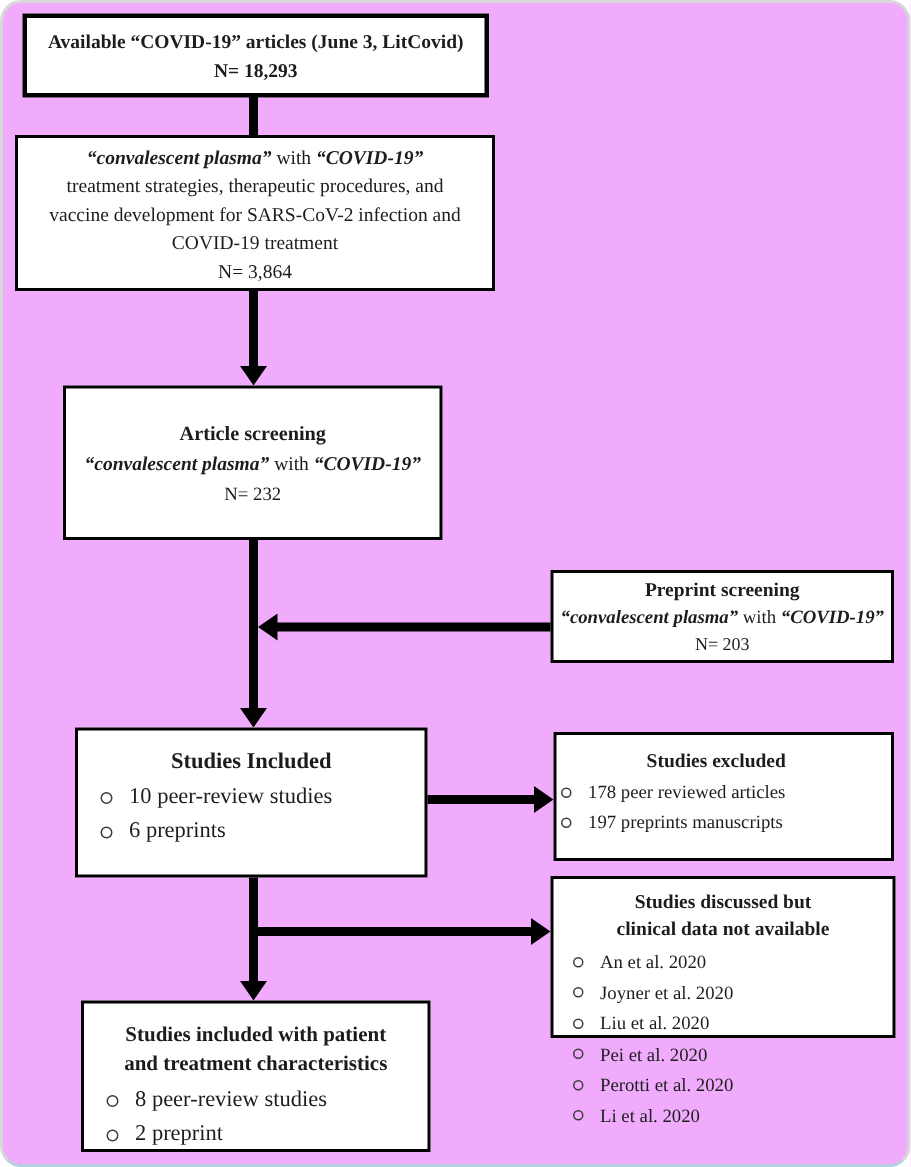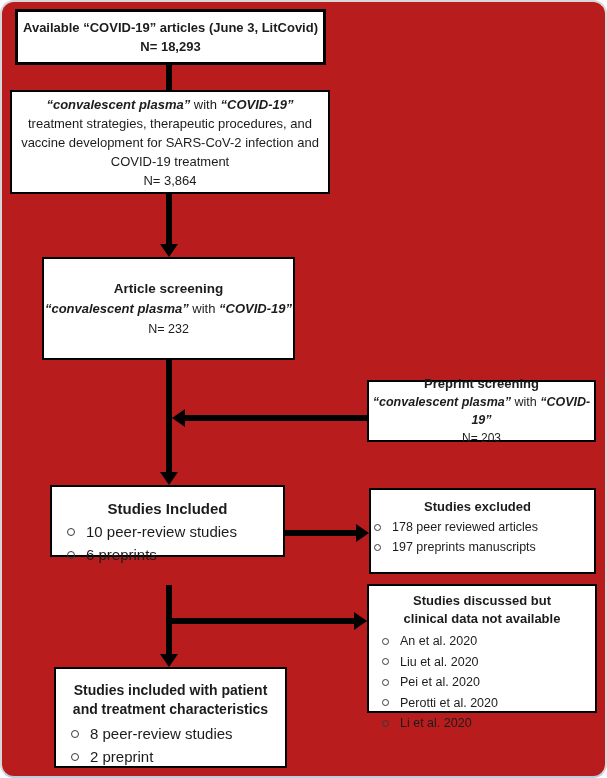--- a/index.html
+++ b/index.html
@@ -1,26 +1,26 @@
 <!DOCTYPE html>
 <html><head>
 <meta charset="utf-8">
 <style>
   html, body { margin: 0; padding: 0; background: #ffffff; }
   #frame {
     position: relative;
     width: 607px;
     height: 778px;
     box-sizing: border-box;
-    background: #b91c1c;
+    background: #f0abfc;
     border: 2px solid #d8d8d8;
     border-bottom-color: #b7cfdf;
     border-radius: 14px;
     overflow: hidden;
-    font-family: Liberation Sans, sans-serif;
+    font-family: Liberation Serif, serif;
     color: #1c1c1c;
   }
   .box {
     position: absolute;
     box-sizing: border-box;
     background: #ffffff;
     border: 2.5px solid #000000;
     display: flex;
     flex-direction: column;
   }
@@ -61,29 +61,29 @@
 
   
   #box-available { left: 13px; top: 7px; width: 311px; height: 56px; border-width: 3px; font-size: 13px; line-height: 19px; }
   
   #box-search { left: 8px; top: 88px; width: 320px; height: 104px; font-size: 13px; line-height: 19px; }
   
   #box-article { left: 40px; top: 255px; width: 253px; height: 103px; font-size: 13px; line-height: 20px; }
   
   #box-preprint { left: 365px; top: 378px; width: 229px; height: 62px; font-size: 12.5px; line-height: 18px; }
   
-  #box-included { left: 48px; top: 483px; width: 235px; height: 72px; padding: 13px 0 0 15px; font-size: 15px; }
+  #box-included { left: 48px; top: 483px; width: 235px; height: 100px; padding: 13px 0 0 15px; font-size: 15px; }
   #box-included .title { align-self: center; margin-right: 15px; font-size: 15px; }
   #box-included .bullets li { line-height: 23px; }
   
   #box-excluded { left: 367px; top: 486px; width: 227px; height: 86px; padding: 9px 0 0 3px; font-size: 12.5px; }
   #box-excluded .title { align-self: center; margin-right: 13px; font-size: 13px; }
   #box-excluded .bullets li { line-height: 20px; }
   
-  #box-discussed { left: 365px; top: 582px; width: 230px; height: 129px; padding: 6px 0 0 13px; font-size: 12.5px; }
+  #box-discussed { left: 365px; top: 582px; width: 230px; height: 108px; padding: 6px 0 0 13px; font-size: 12.5px; }
   #box-discussed .title { align-self: center; margin-right: 13px; text-align: center; font-size: 13px; line-height: 18px; }
   #box-discussed .bullets li { line-height: 20.5px; }
   
   #box-final { left: 52px; top: 665px; width: 233px; height: 101px; padding: 12px 0 16px 15px; font-size: 15px; }
   #box-final .title { align-self: center; margin-right: 15px; text-align: center; font-size: 14px; line-height: 19px; }
   #box-final .bullets li { line-height: 23px; }
 
   .nline { margin-top: 0; }
 </style>
 </head>
@@ -173,20 +173,24 @@
       <div>Studies discussed but</div>
       <div>clinical data not available</div>
     </div>
     <ul class="bullets">
       <li>
           <span class="dot dot-sm"></span>
           <span>An et al. 2020</span>
         </li>
       <li>
           <span class="dot dot-sm"></span>
+          <span>Joyner et al. 2020</span>
+        </li>
+      <li>
+          <span class="dot dot-sm"></span>
           <span>Liu et al. 2020</span>
         </li>
       <li>
           <span class="dot dot-sm"></span>
           <span>Pei et al. 2020</span>
         </li>
       <li>
           <span class="dot dot-sm"></span>
           <span>Perotti et al. 2020</span>
         </li>

